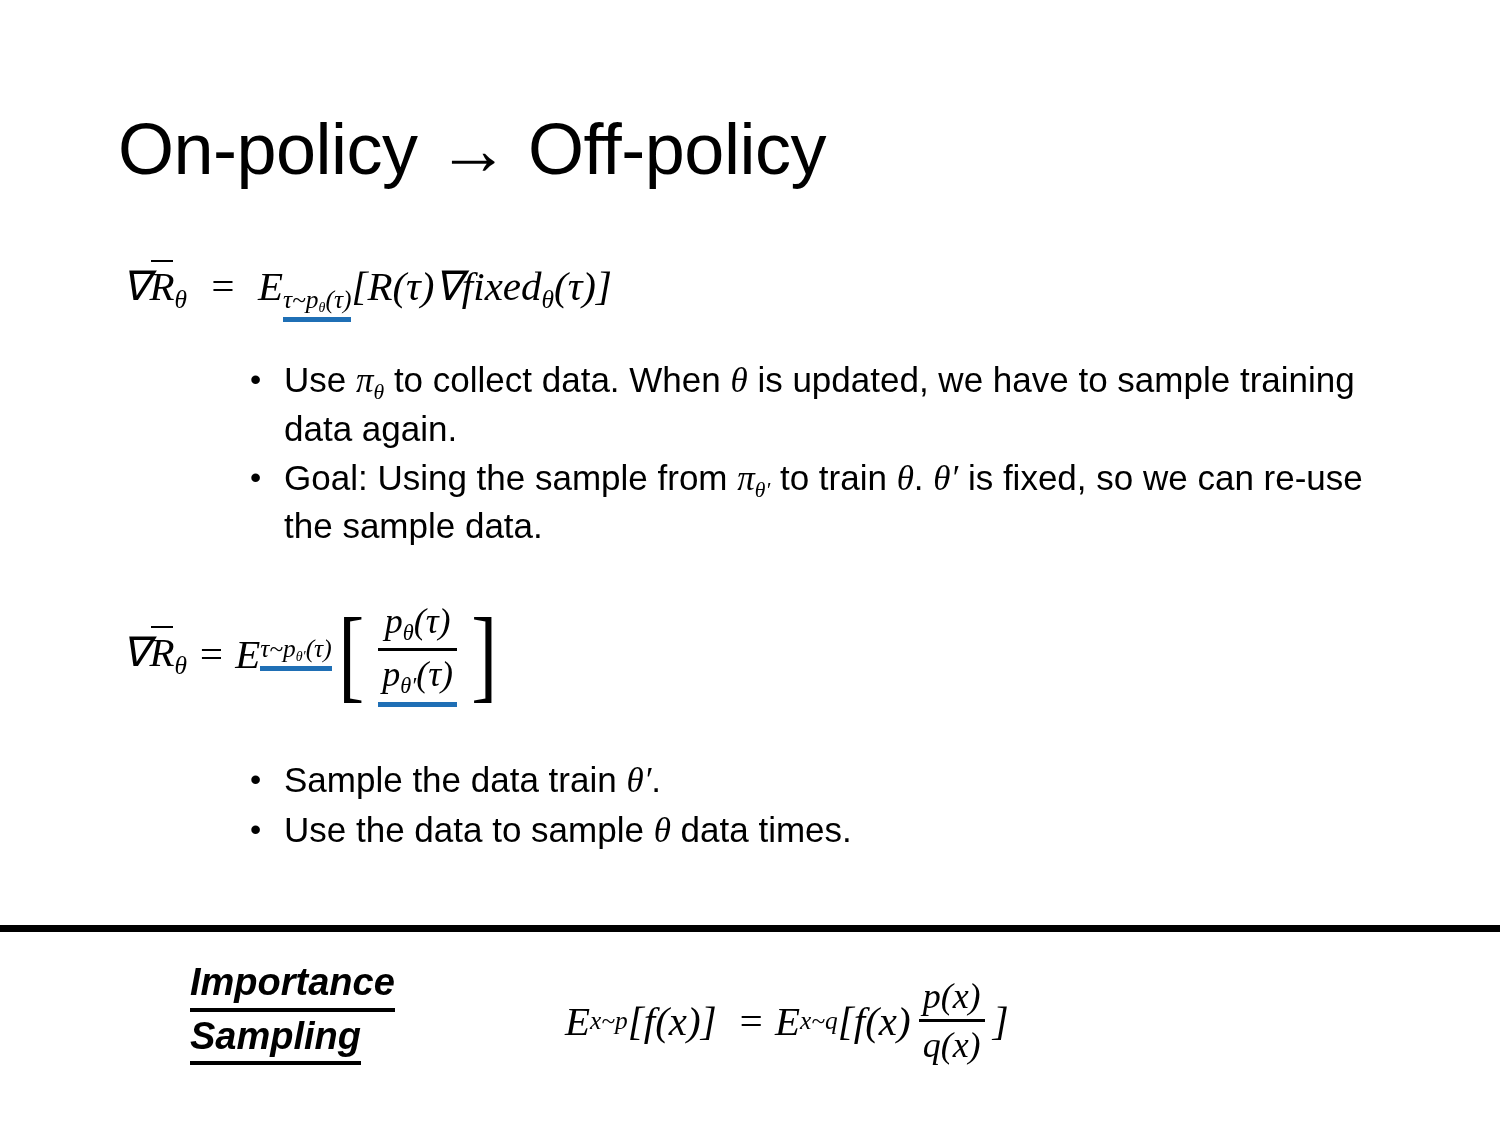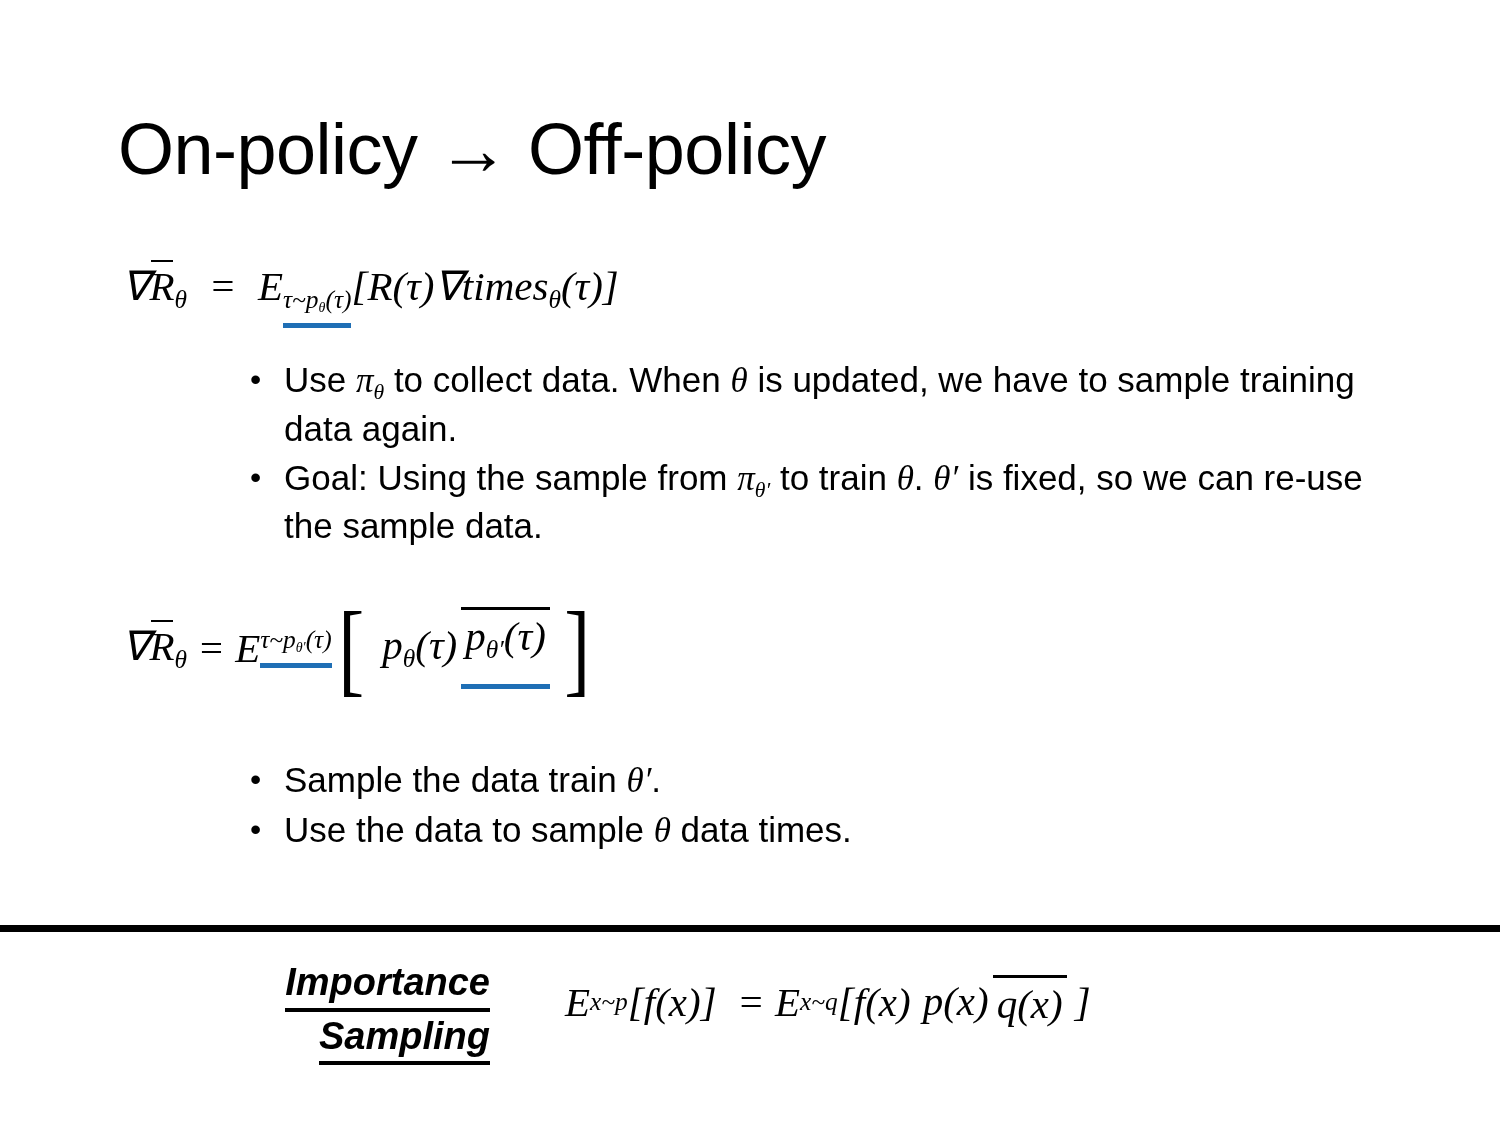--- a/index.html
+++ b/index.html
@@ -60,21 +60,21 @@
     position: absolute;
     left: 8%;
     right: 6%;
     top: -0.04em;
     height: 2px;
     background: #000;
   }
   .uline {
     display: inline-block;
     border-bottom: 5px solid #1f6fb5;
-    padding-bottom: 8px;
+    padding-bottom: 2px;
     line-height: 1.0;
   }
 
   
   .eq1 {
     position: absolute;
     left: 122px;
     top: 262px;
     font-size: 41px;
     white-space: nowrap;
@@ -118,56 +118,56 @@
     font-size: 104px;
     font-family: "Liberation Serif", serif;
     font-weight: 300;
     line-height: 0.92;
     margin: 0 2px;
     transform: scaleX(0.75);
     display: inline-block;
   }
   .frac {
     display: inline-flex;
-    flex-direction: row;
+    flex-direction: column;
     align-items: center;
     vertical-align: middle;
     margin: 0 8px;
-    font-size: 41px;
+    font-size: 36px;
   }
   .frac .num {
     padding: 0 4px 2px 4px;
   }
   .frac .den {
     border-top: 3px solid #000;
     padding: 2px 4px 0 4px;
   }
   .frac .den.uline2 {
     border-bottom: 5px solid #1f6fb5;
-    padding-bottom: 20px;
+    padding-bottom: 3px;
     text-align: center;
   }
 
   
   .divider {
     position: absolute;
     left: 0;
     top: 925px;
     width: 1500px;
     height: 7px;
     background: #000;
   }
 
   
   .footer-label {
     position: absolute;
     left: 190px;
     top: 958px;
     width: 300px;
-    text-align: right;
+    text-align: left;
     font-size: 38px;
     font-weight: bold;
     font-style: italic;
     line-height: 1.28;
   }
   .footer-label .fl-line {
     display: inline-block;
     border-bottom: 4px solid #000;
     padding-bottom: 1px;
   }
@@ -184,21 +184,21 @@
 </head>
 <body>
 
 <div class="slide">
 
   <div class="title">On-policy → Off-policy</div>
 
   <div class="eq1">
     <span class="math">∇<span class="overbar">R</span><span class="sub">θ</span></span>
     <span class="math">&nbsp;=&nbsp;</span>
-    <span class="math">E</span><span class="sub uline"><span class="math">τ~p<span class="subsub">θ</span>(τ)</span></span><span class="math">[R(τ)∇<span style="letter-spacing:0">times</span><span class="sub">θ</span>(τ)]</span>
+    <span class="math">E</span><span class="sub uline"><span class="math">τ~p<span class="subsub">θ</span>(τ)</span></span><span class="math">[R(τ)∇<span style="letter-spacing:0">fixed</span><span class="sub">θ</span>(τ)]</span>
   </div>
 
   <div class="bullets b1">
     <div class="bullet-row">
       <div class="bullet-dot">•</div>
       <div class="bullet-text"><span>Use </span><span class="math"><span>π</span><span class="sub">θ</span></span><span> to collect data. When </span><span class="math">θ</span><span> is updated, we have to sample training data again.</span></div>
     </div>
     <div class="bullet-row">
       <div class="bullet-dot">•</div>
       <div class="bullet-text"><span>Goal: Using the sample from </span><span class="math"><span>π</span><span class="sub">θ′</span></span><span> to train </span><span class="math">θ</span><span>. </span><span class="math">θ′</span><span> is fixed, so we can re-use the sample data.</span></div>

